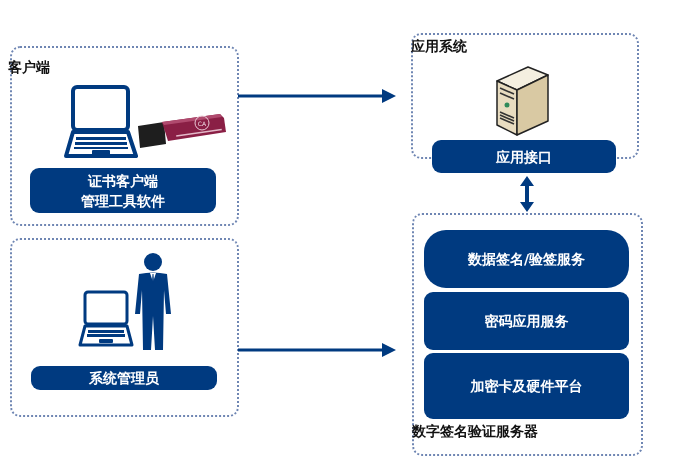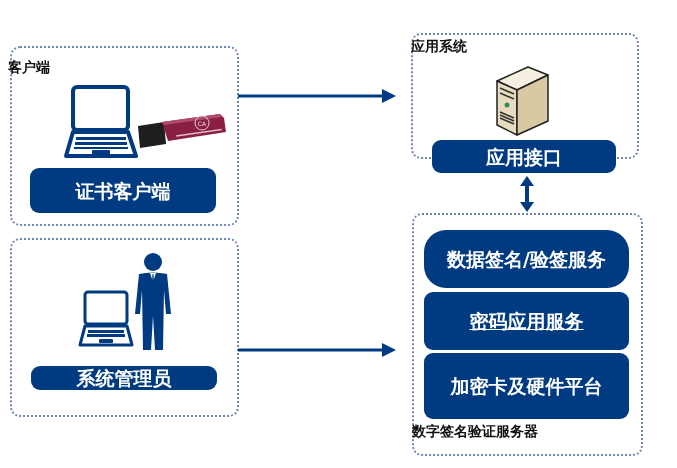--- a/index.html
+++ b/index.html
@@ -2,21 +2,21 @@
 <html><head>
 <meta charset="utf-8">
 <style>
   html, body { margin:0; padding:0; background:#ffffff; }
   body { width:677px; height:468px; position:relative; overflow:hidden;
          font-family: "DejaVu Sans", "Liberation Sans", sans-serif; }
   .group { position:absolute; border:2px dotted #6f86b3; border-radius:10px; box-sizing:border-box; }
   .title { position:absolute; font-size:14px; color:#111; font-weight:bold; text-align:left; }
   .btn { position:absolute; background:#003a80; color:#fff; border-radius:9px;
          display:flex; align-items:center; justify-content:center; text-align:center;
-         font-size:19px; font-weight:bold; line-height:20px; box-sizing:border-box; }
+         font-size:14px; font-weight:bold; line-height:20px; box-sizing:border-box; }
   .icon { position:absolute; }
   .arrow { position:absolute; }
 </style>
 </head>
 <body>
 
 <div class="group" style="left:10px;top:46px;width:229px;height:180px;"></div>
 <div class="title" style="left:8px;top:59px;width:229px;">客户端</div>
 
 <svg class="icon" style="left:64px;top:84px;" width="74" height="76" viewBox="0 0 74 76">
@@ -34,20 +34,21 @@
   <path d="M2 16 L28 12 L30 34 L4 38 Z" fill="#1e1e1e"></path>
   <path d="M26 12 L84 4 L88 8 L90 22 L32 31 Z" fill="#8a1f45"></path>
   <path d="M26 12 L84 4 L86 7 L28 15 Z" fill="#b04a6e"></path>
   <circle cx="66" cy="13" r="7" fill="none" stroke="#e9c9d4" stroke-width="1"></circle>
   <text x="66" y="15.5" font-size="6" fill="#f0dce4" text-anchor="middle" font-family="DejaVu Sans, sans-serif">CA</text>
   <rect x="40" y="22" width="46" height="1.5" fill="#e3b8c8" transform="rotate(-8 63 23)"></rect>
 </svg>
 
 <div class="btn" style="left:30px;top:168px;width:186px;height:45px;flex-direction:column;align-items:center;">
   <span>证书客户端</span>
+  <span>管理工具软件</span>
 </div>
 
 <div class="group" style="left:10px;top:238px;width:229px;height:179px;"></div>
 
 <svg class="icon" style="left:78px;top:290px;" width="56" height="58" viewBox="0 0 56 58">
   <rect x="7" y="2" width="42" height="32" rx="3" fill="#fff" stroke="#003a80" stroke-width="3"></rect>
   <path d="M7 36 L49 36 L54 55 L2 55 Z" fill="#fff" stroke="#003a80" stroke-width="3" stroke-linejoin="round"></path>
   <g fill="#003a80">
     <rect x="10" y="40" width="36" height="3"></rect>
     <rect x="9" y="44" width="38" height="3"></rect>
@@ -89,21 +90,21 @@
 
 <svg class="arrow" style="left:519px;top:176px;" width="16" height="36" viewBox="0 0 16 36">
   <path d="M8 0 L15 10 L10 10 L10 26 L15 26 L8 36 L1 26 L6 26 L6 10 L1 10 Z" fill="#003a80"></path>
 </svg>
 
 <div class="group" style="left:412px;top:213px;width:231px;height:243px;"></div>
 
 <div class="btn" style="left:424px;top:230px;width:205px;height:58px;border-radius:22px;">
   <span>数据签名/验签服务</span>
 </div>
-<div class="btn" style="left:424px;top:292px;width:205px;height:58px;text-decoration:underline;">
+<div class="btn" style="left:424px;top:292px;width:205px;height:58px;">
   <span>密码应用服务</span>
 </div>
 <div class="btn" style="left:424px;top:353px;width:205px;height:66px;">
   <span>加密卡及硬件平台</span>
 </div>
 <div class="title" style="left:412px;top:423px;width:231px;">数字签名验证服务器</div>
 
 <svg class="arrow" style="left:238px;top:89px;" width="160" height="14" viewBox="0 0 160 14">
   <line x1="0" y1="7" x2="146" y2="7" stroke="#003a80" stroke-width="3"></line>
   <path d="M144 0 L158 7 L144 14 Z" fill="#003a80"></path>

